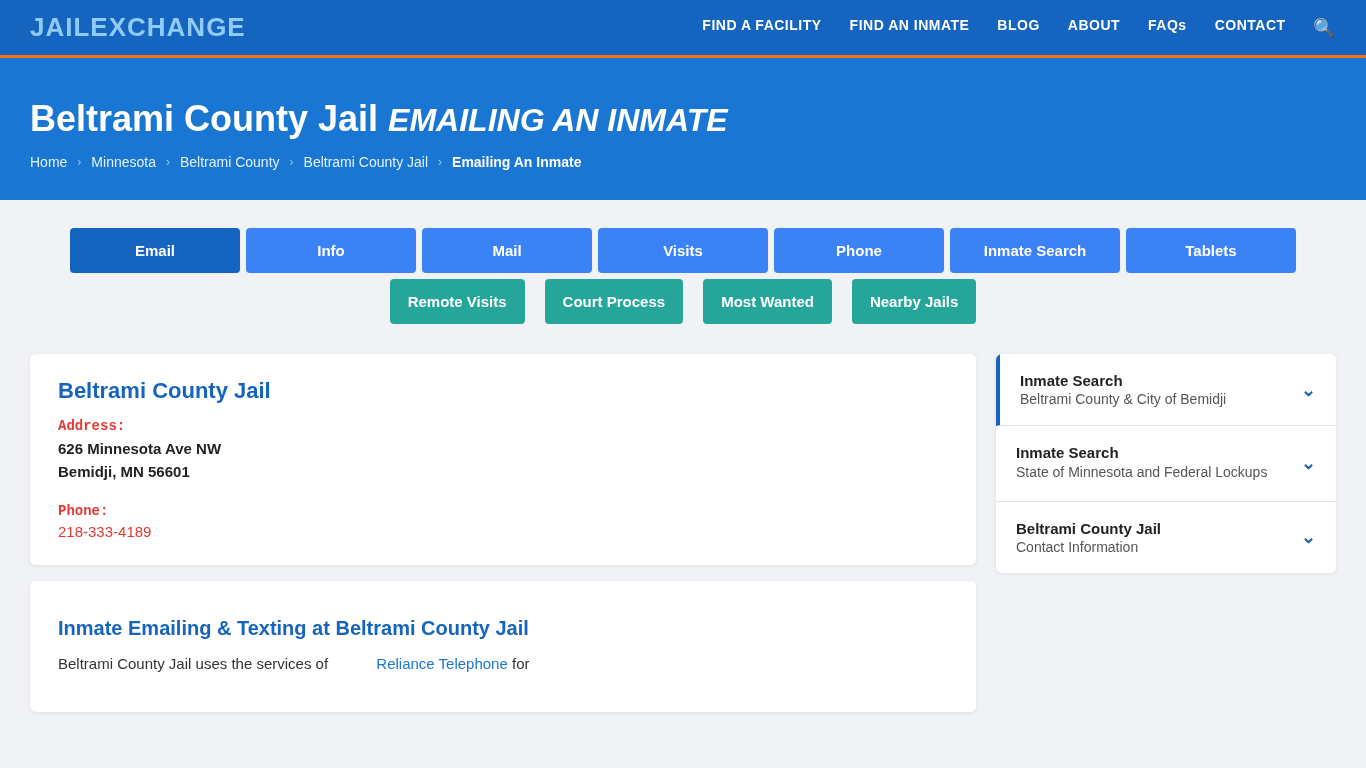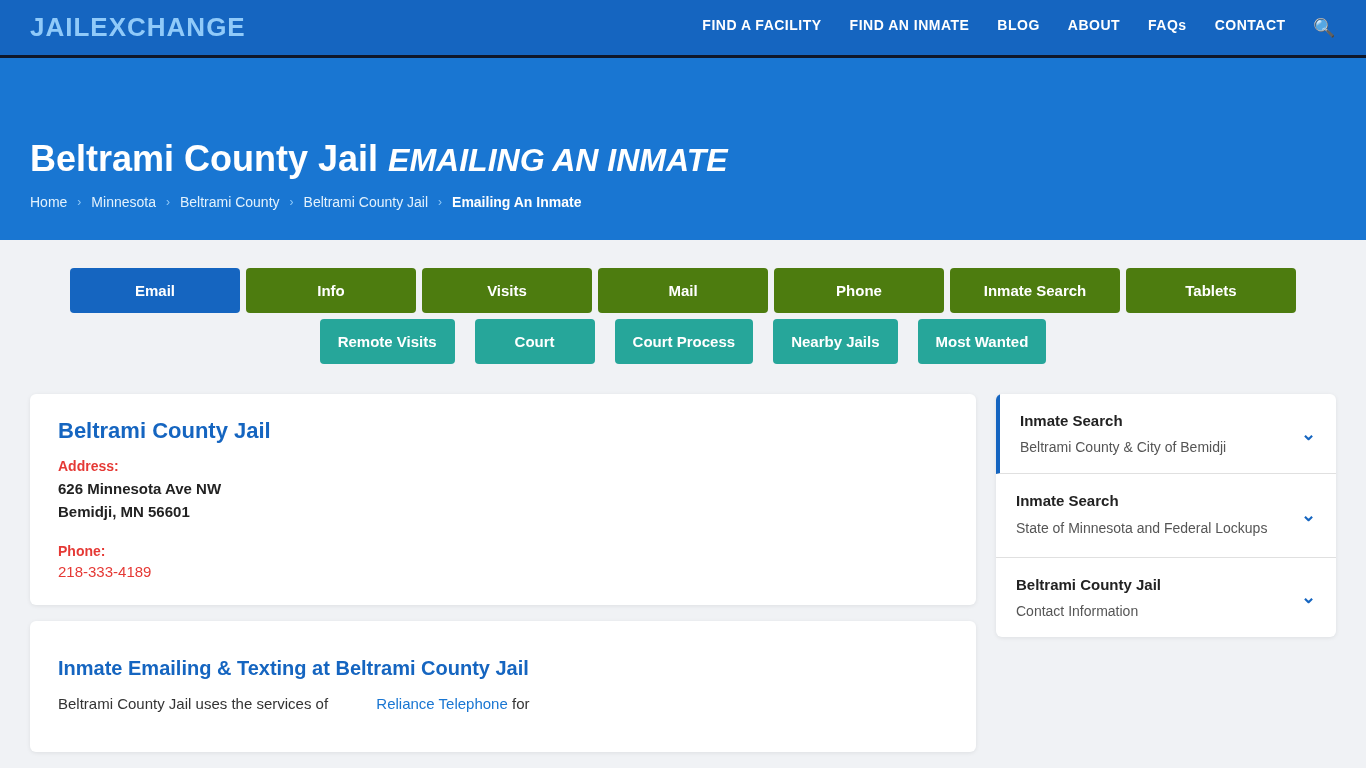--- a/index.html
+++ b/index.html
@@ -6,21 +6,21 @@
     body { font-family: Arial, sans-serif; background: #f0f2f5; color: #333; }
 
     
     .navbar {
       background: #1565c0;
       display: flex;
       align-items: center;
       justify-content: space-between;
       padding: 0 30px;
       height: 58px;
-      border-bottom: 3px solid #0f172a;
+      border-bottom: 3px solid #f97316;
     }
     .navbar-brand {
       font-size: 26px;
       font-weight: 900;
       color: #fff;
       letter-spacing: 1px;
     }
     .navbar-brand span { color: #90caf9; }
     .navbar-links {
       display: flex;
@@ -45,21 +45,20 @@
     
     .hero {
       background: #1976d2;
       padding: 40px 30px 30px 30px;
     }
     .hero-title {
       font-size: 36px;
       font-weight: 900;
       color: #fff;
       margin-bottom: 14px;
-      margin-top: 40px;
     }
     .hero-title em {
       font-style: italic;
       font-weight: 900;
       font-size: 32px;
       text-transform: uppercase;
     }
     .breadcrumb {
       display: flex;
       align-items: center;
@@ -83,21 +82,21 @@
       justify-content: center;
     }
     .tab-btn {
       padding: 14px 18px;
       font-size: 15px;
       font-weight: 600;
       border: none;
       border-radius: 4px;
       cursor: pointer;
       color: #fff;
-      background: #4d7c0f;
+      background: #3b82f6;
       min-width: 100px;
       text-align: center;
       flex: 1;
       max-width: 170px;
     }
     .tab-btn.active { background: #1565c0; }
     .tabs-row-2 {
       display: flex;
       gap: 20px;
       justify-content: center;
@@ -141,20 +140,21 @@
       font-size: 22px;
       font-weight: 700;
       color: #1565c0;
       margin-bottom: 14px;
     }
     .info-label {
       font-size: 14px;
       font-weight: 700;
       color: #e53935;
       margin-bottom: 4px;
+      font-family: Liberation Mono, monospace;
     }
     .info-address {
       font-size: 15px;
       font-weight: 700;
       color: #222;
       margin-bottom: 20px;
       line-height: 1.5;
     }
     .info-phone-link {
       color: #e53935;
@@ -208,21 +208,21 @@
     .sidebar-item:last-child { border-bottom: none; }
     .sidebar-item-left {}
     .sidebar-item-title {
       font-size: 15px;
       font-weight: 700;
       color: #222;
     }
     .sidebar-item-subtitle {
       font-size: 14px;
       color: #555;
-      margin-top: 10px;
+      margin-top: 2px;
     }
     .sidebar-item-subtitle.multi {
       line-height: 1.4;
     }
     .chevron-icon {
       color: #1565c0;
       font-size: 18px;
       font-weight: 700;
     }
     .sidebar-item.highlighted {
@@ -262,32 +262,31 @@
     <a href="#">Beltrami County Jail</a>
     <span class="breadcrumb-sep">›</span>
     <span class="breadcrumb-current">Emailing An Inmate</span>
   </nav>
 </div>
 
 <div class="tabs-section">
   <div class="tabs-row">
     <button class="tab-btn active">Email</button>
     <button class="tab-btn">Info</button>
+    <button class="tab-btn">Mail</button>
     <button class="tab-btn">Visits</button>
-    <button class="tab-btn">Mail</button>
     <button class="tab-btn">Phone</button>
     <button class="tab-btn">Inmate Search</button>
     <button class="tab-btn">Tablets</button>
   </div>
   <div class="tabs-row-2">
     <button class="tab-btn-2">Remote Visits</button>
-    <button class="tab-btn-2">Court</button>
     <button class="tab-btn-2">Court Process</button>
+    <button class="tab-btn-2">Most Wanted</button>
     <button class="tab-btn-2">Nearby Jails</button>
-    <button class="tab-btn-2">Most Wanted</button>
   </div>
 </div>
 
 <div class="main-content">
 
   <div class="left-col">
 
     <div class="info-card">
       <div class="info-card-title">Beltrami County Jail</div>
       <div class="info-label">Address:</div>

